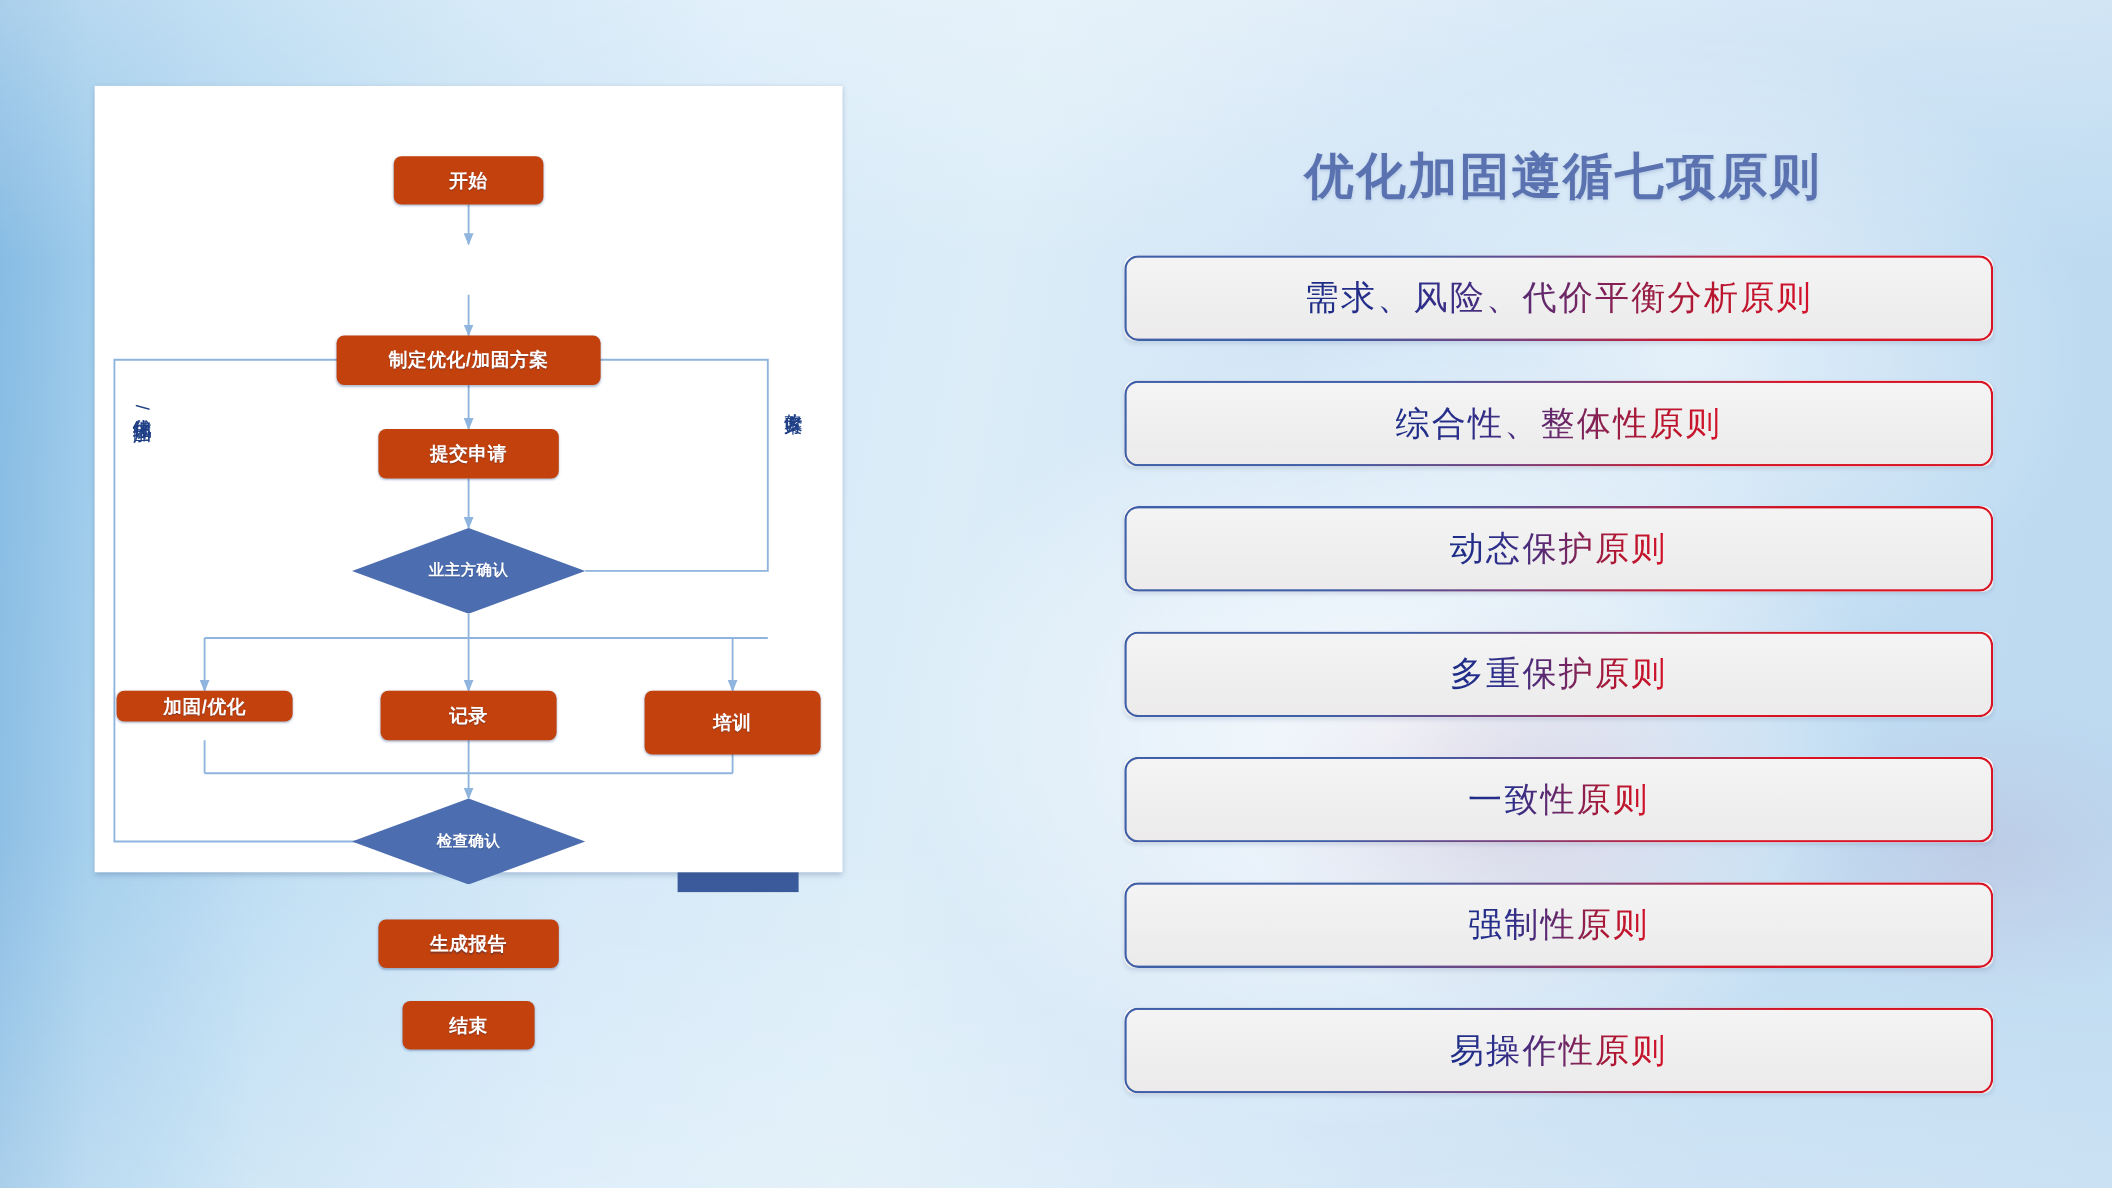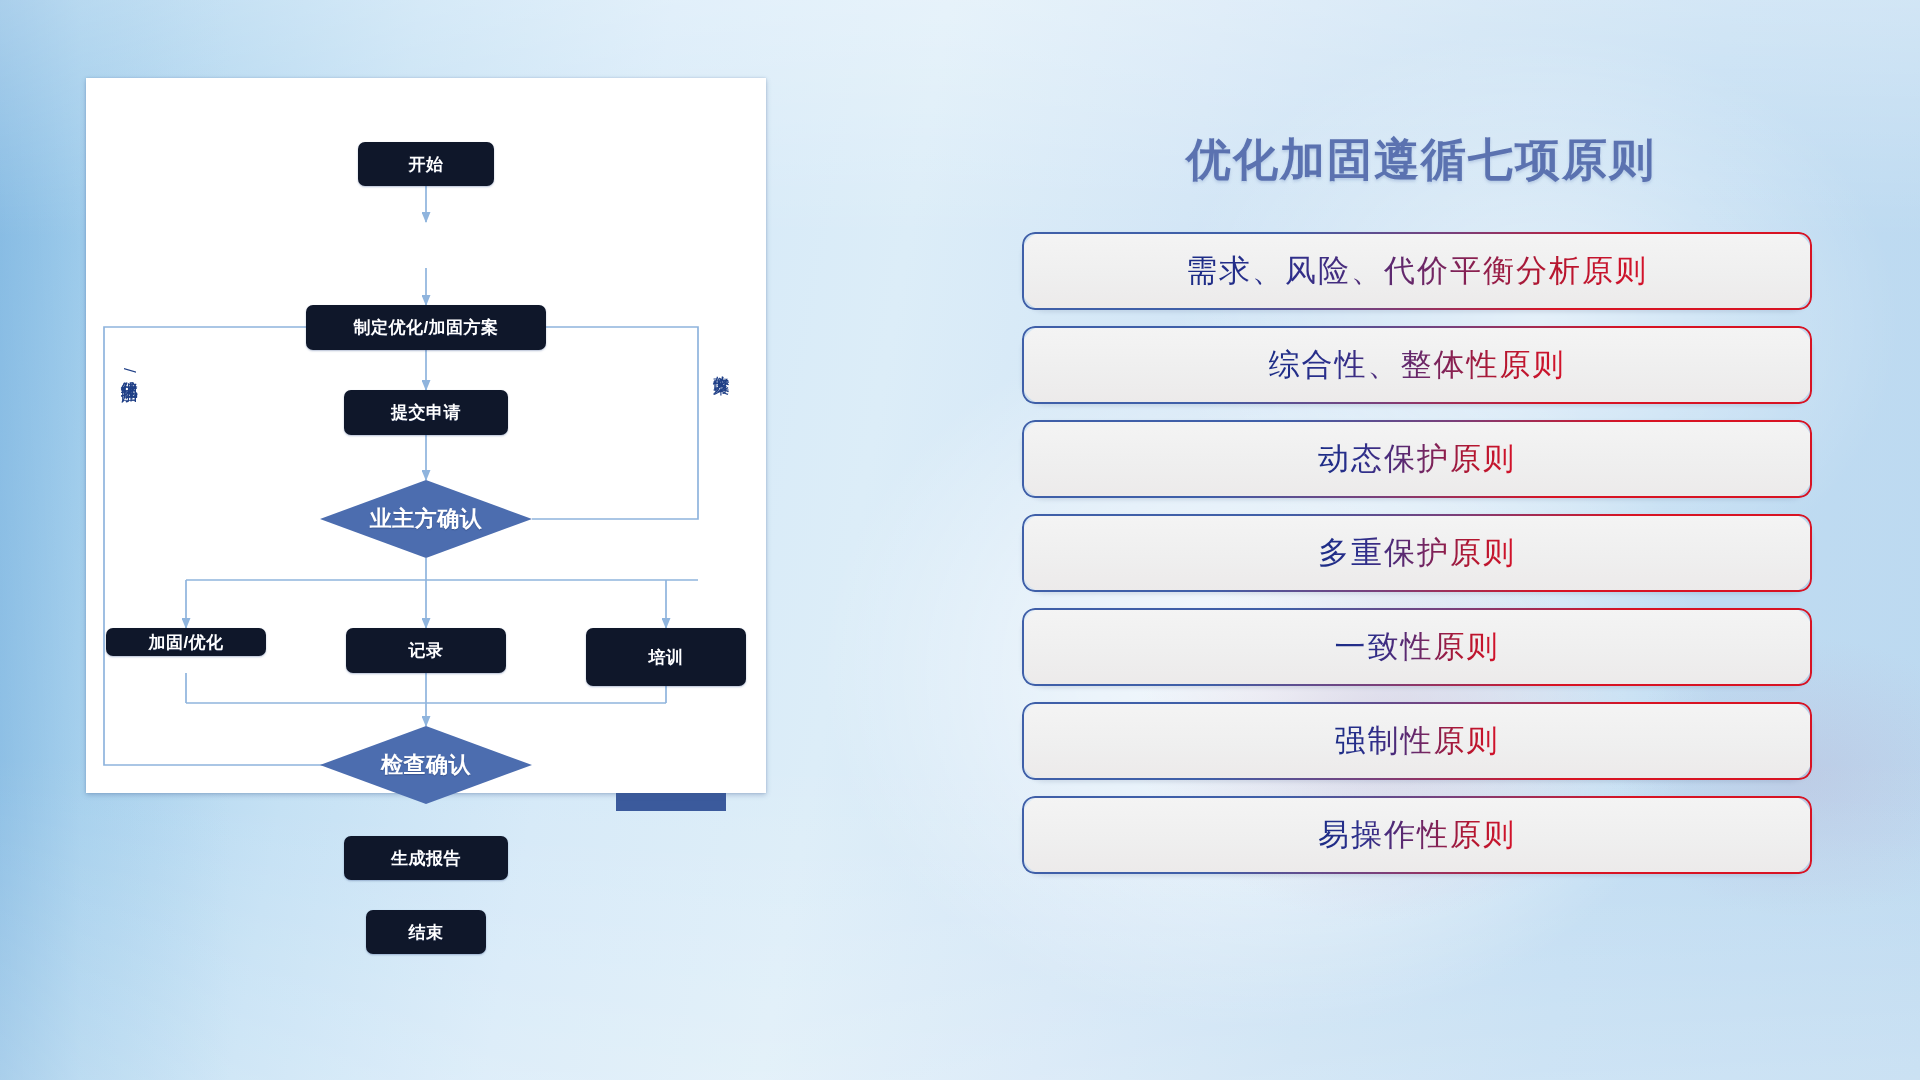--- a/index.html
+++ b/index.html
@@ -71,21 +71,21 @@
     background: #ffffff;
     box-shadow: 0 2px 5px rgba(60,90,140,0.30), 0 0 2px rgba(60,90,140,0.22);
   }
 
   
   #flow { position: absolute; left: 0; top: 0; width: 680px; height: 715px; }
   #flow svg { position: absolute; left: 0; top: 0; }
 
   .node {
     position: absolute;
-    background: #0f172a;
+    background: #c2410c;
     color: #ffffff;
     display: flex;
     align-items: center;
     justify-content: center;
     border-radius: 7px;
     font-size: 17px;
     font-weight: 700;
     letter-spacing: 0.5px;
     white-space: nowrap;
     text-shadow: 0 1px 1px rgba(20,40,90,0.35);
@@ -98,21 +98,21 @@
     justify-content: center;
   }
   .diamond-shape {
     position: absolute; inset: 0;
     background: #4c6daf;
     clip-path: polygon(50% 0%, 100% 50%, 50% 100%, 0% 50%);
   }
   .diamond-label {
     position: relative;
     color: #fff;
-    font-size: 22px;
+    font-size: 14px;
     font-weight: 700;
     letter-spacing: 0.5px;
     white-space: nowrap;
     text-shadow: 0 1px 1px rgba(20,40,90,0.35);
   }
   .vlabel {
     position: absolute;
     writing-mode: vertical-rl;
     text-orientation: upright;
     color: #1f3f86;
@@ -140,22 +140,22 @@
     text-shadow: 0 2px 3px rgba(120,145,195,0.35);
   }
   #card-list {
     position: absolute;
     left: 1022px; top: 232px;
     width: 790px;
   }
   .pcard {
     position: relative;
     height: 78px;
-    margin-bottom: 16px;
-    border-radius: 23px;
+    margin-bottom: 36px;
+    border-radius: 9px;
     background: linear-gradient(180deg,#f4f4f4 0%, #efefef 55%, #eceaea 100%);
     display: flex;
     align-items: center;
     justify-content: center;
     box-shadow: 0 2px 4px rgba(90,110,150,0.18);
   }
   .pcard::before {
     content: "";
     position: absolute; inset: 0;
     border-radius: 13px;

